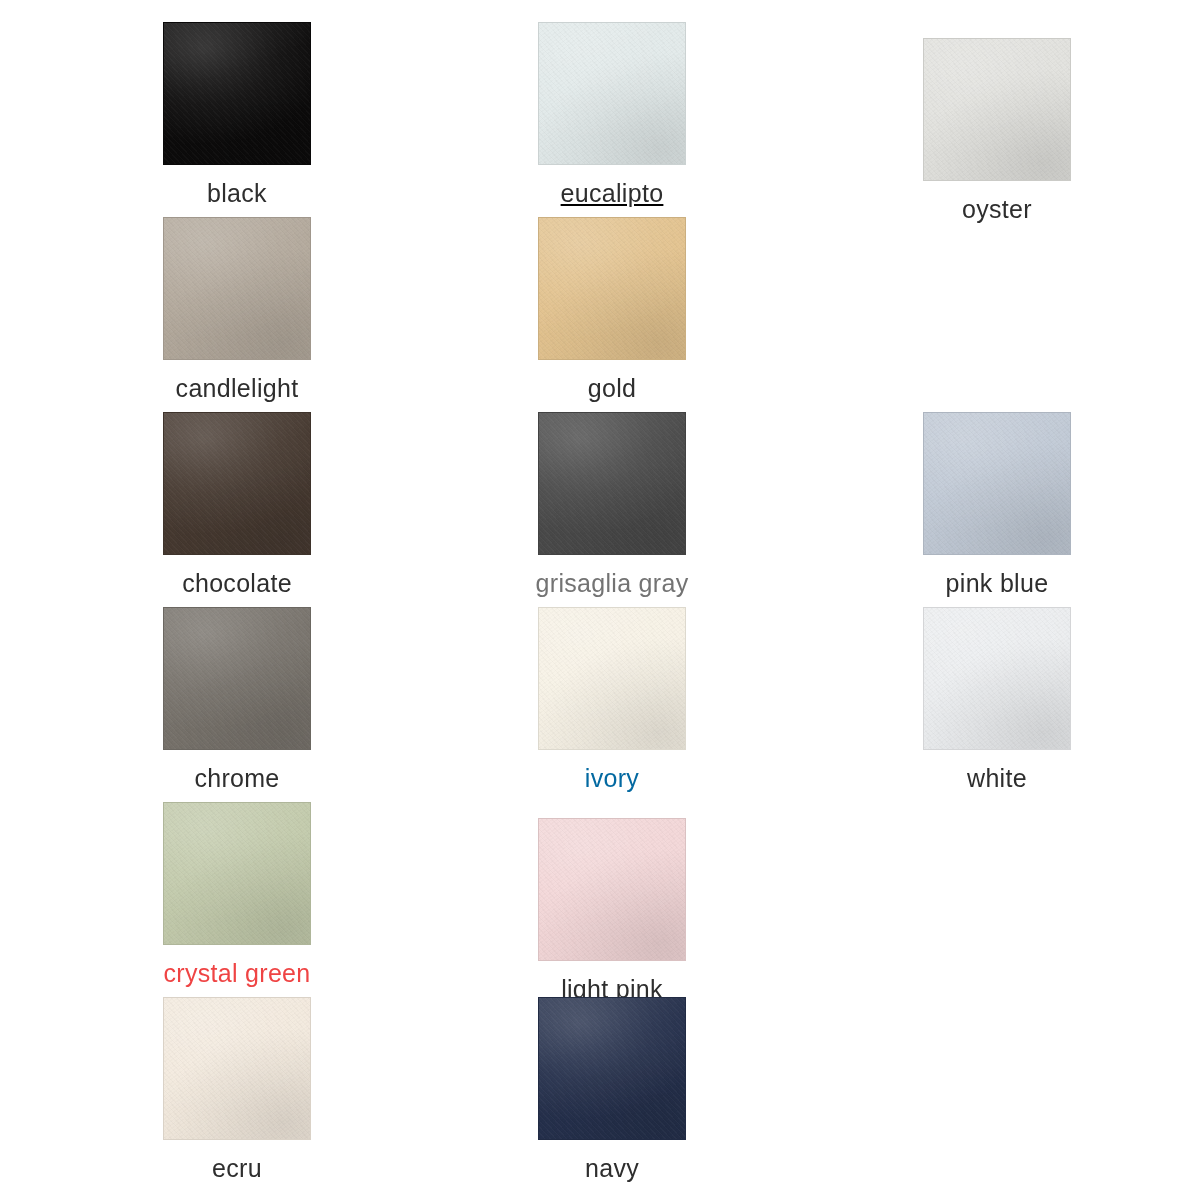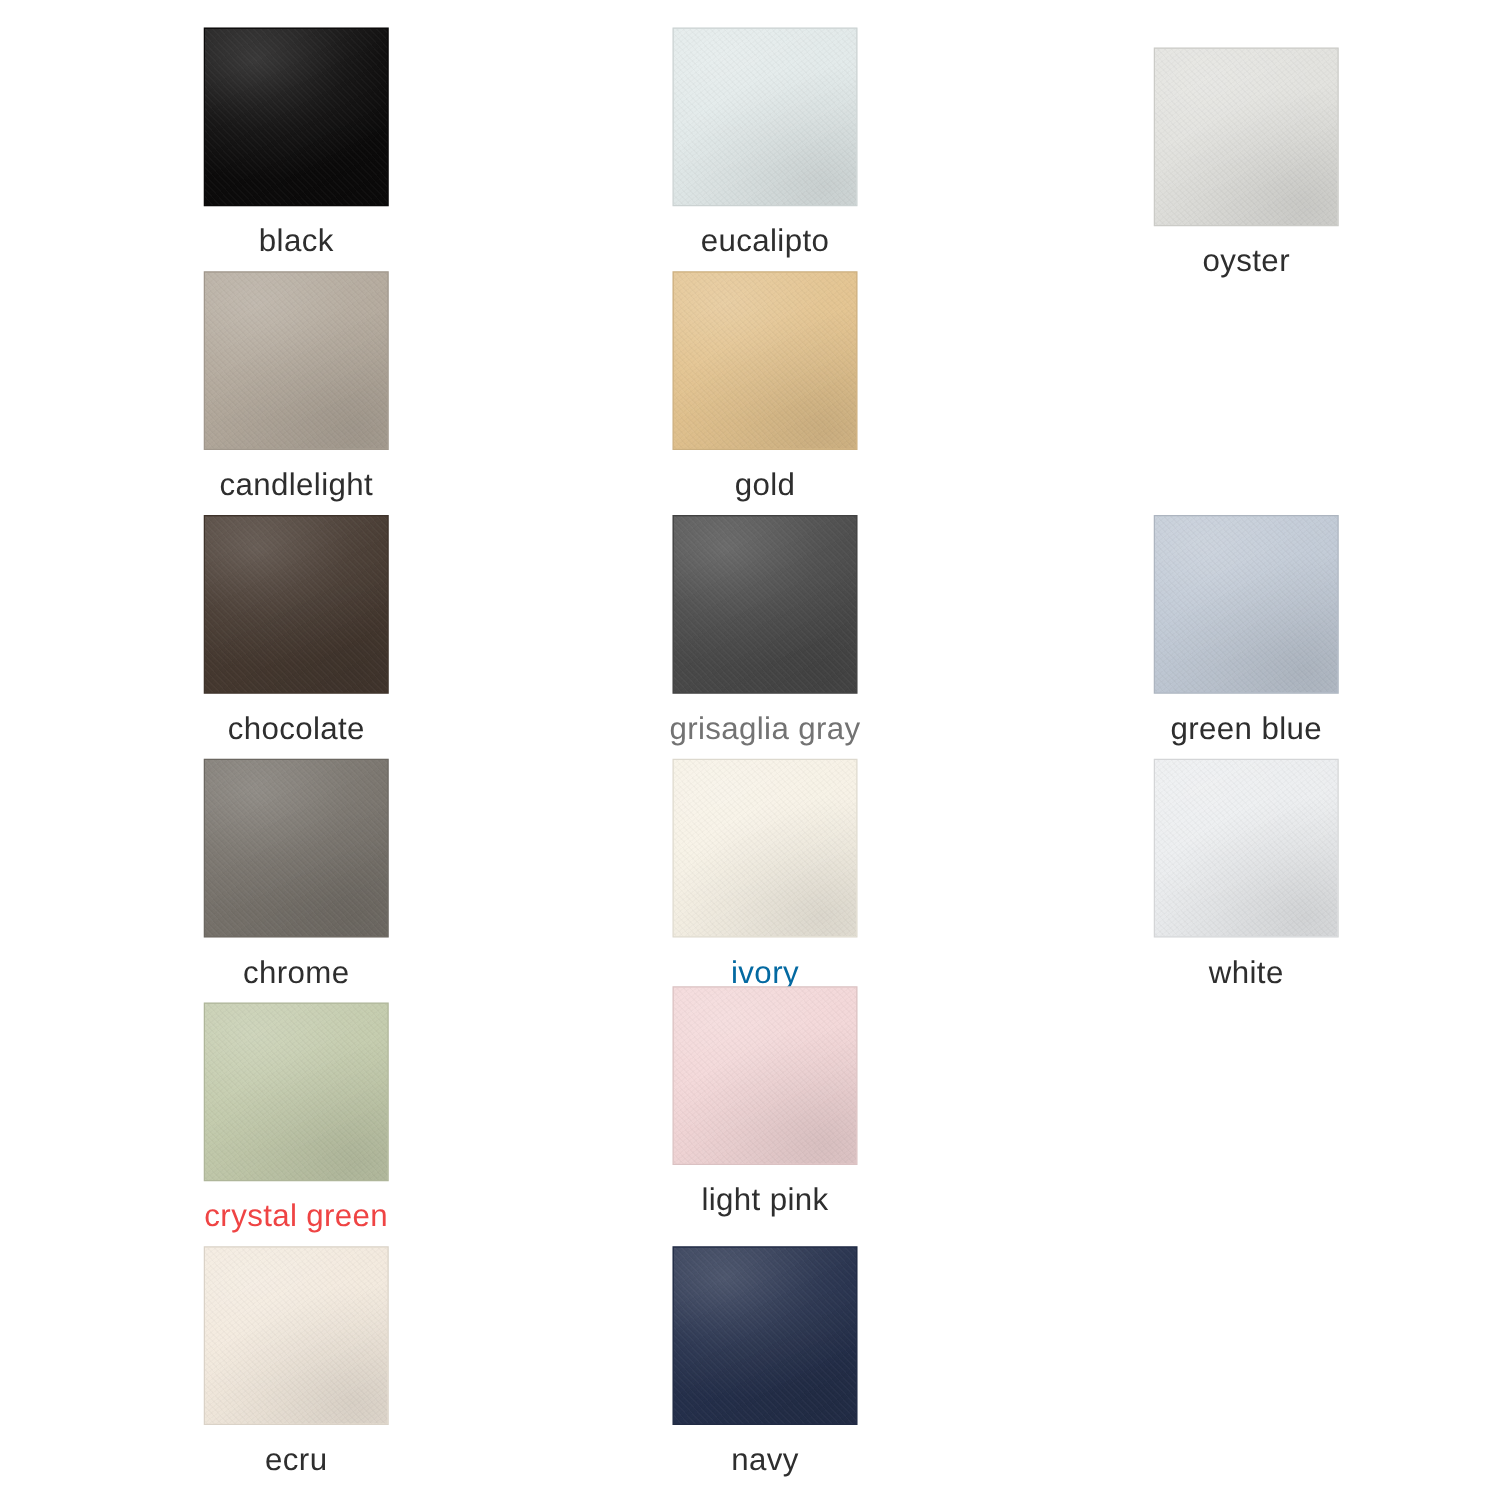--- a/index.html
+++ b/index.html
@@ -96,21 +96,21 @@
   }
 </style>
 </head>
 <body style="background: rgb(255, 255, 255);">
 
 <div id="swatch-grid">
     <div class="swatch-cell" style="left: 140px; top: 22px;">
       <div class="swatch-chip" title="black" style="width: 148px; height: 143px; background-color: rgb(12, 11, 11);"></div>
       <span class="swatch-label" style="color: rgb(46, 46, 46);">black</span>
     </div>
-    <div class="swatch-cell" style="left: 515px; top: 22px;">
+    <div class="swatch-cell" style="left: 515px; top: 22px; text-decoration: underline;">
       <div class="swatch-chip" title="eucalipto" style="width: 148px; height: 143px; background-color: rgb(226, 234, 234);"></div>
       <span class="swatch-label" style="color: rgb(46, 46, 46);">eucalipto</span>
     </div>
     <div class="swatch-cell" style="left: 900px; top: 38px;">
       <div class="swatch-chip" title="oyster" style="width: 148px; height: 143px; background-color: rgb(226, 226, 222);"></div>
       <span class="swatch-label" style="color: rgb(46, 46, 46);">oyster</span>
     </div>
     <div class="swatch-cell" style="left: 140px; top: 217px;">
       <div class="swatch-chip" title="candlelight" style="width: 148px; height: 143px; background-color: rgb(179, 169, 156);"></div>
       <span class="swatch-label" style="color: rgb(46, 46, 46);">candlelight</span>
@@ -122,39 +122,39 @@
     <div class="swatch-cell" style="left: 140px; top: 412px;">
       <div class="swatch-chip" title="chocolate" style="width: 148px; height: 143px; background-color: rgb(70, 57, 48);"></div>
       <span class="swatch-label" style="color: rgb(46, 46, 46);">chocolate</span>
     </div>
     <div class="swatch-cell" style="left: 515px; top: 412px;">
       <div class="swatch-chip" title="grisaglia gray" style="width: 148px; height: 143px; background-color: rgb(74, 74, 74);"></div>
       <span class="swatch-label" style="color: #737373;">grisaglia gray</span>
     </div>
     <div class="swatch-cell" style="left: 900px; top: 412px;">
       <div class="swatch-chip" title="sion blue" style="width: 148px; height: 143px; background-color: rgb(193, 202, 214);"></div>
-      <span class="swatch-label" style="color: rgb(46, 46, 46);">green blue</span>
+      <span class="swatch-label" style="color: rgb(46, 46, 46);">pink blue</span>
     </div>
     <div class="swatch-cell" style="left: 140px; top: 607px;">
       <div class="swatch-chip" title="chrome" style="width: 148px; height: 143px; background-color: rgb(120, 115, 108);"></div>
       <span class="swatch-label" style="color: rgb(46, 46, 46);">chrome</span>
     </div>
     <div class="swatch-cell" style="left: 515px; top: 607px;">
       <div class="swatch-chip" title="ivory" style="width: 148px; height: 143px; background-color: rgb(247, 242, 230);"></div>
       <span class="swatch-label" style="color: #0369a1;">ivory</span>
     </div>
     <div class="swatch-cell" style="left: 900px; top: 607px;">
       <div class="swatch-chip" title="white" style="width: 148px; height: 143px; background-color: rgb(236, 238, 240);"></div>
       <span class="swatch-label" style="color: rgb(46, 46, 46);">white</span>
     </div>
     <div class="swatch-cell" style="left: 140px; top: 802px;">
       <div class="swatch-chip" title="crystal green" style="width: 148px; height: 143px; background-color: rgb(195, 203, 172);"></div>
       <span class="swatch-label" style="color: #ef4444;">crystal green</span>
     </div>
-    <div class="swatch-cell" style="left: 515px; top: 789px;">
+    <div class="swatch-cell" style="left: 515px; top: 818px;">
       <div class="swatch-chip" title="light pink" style="width: 148px; height: 143px; background-color: rgb(243, 215, 216);"></div>
       <span class="swatch-label" style="color: rgb(46, 46, 46);">light pink</span>
     </div>
     <div class="swatch-cell" style="left: 140px; top: 997px;">
       <div class="swatch-chip" title="ecru" style="width: 148px; height: 143px; background-color: rgb(243, 234, 222);"></div>
       <span class="swatch-label" style="color: rgb(46, 46, 46);">ecru</span>
     </div>
     <div class="swatch-cell" style="left: 515px; top: 997px;">
       <div class="swatch-chip" title="navy" style="width: 148px; height: 143px; background-color: rgb(37, 48, 76);"></div>
       <span class="swatch-label" style="color: rgb(46, 46, 46);">navy</span>

